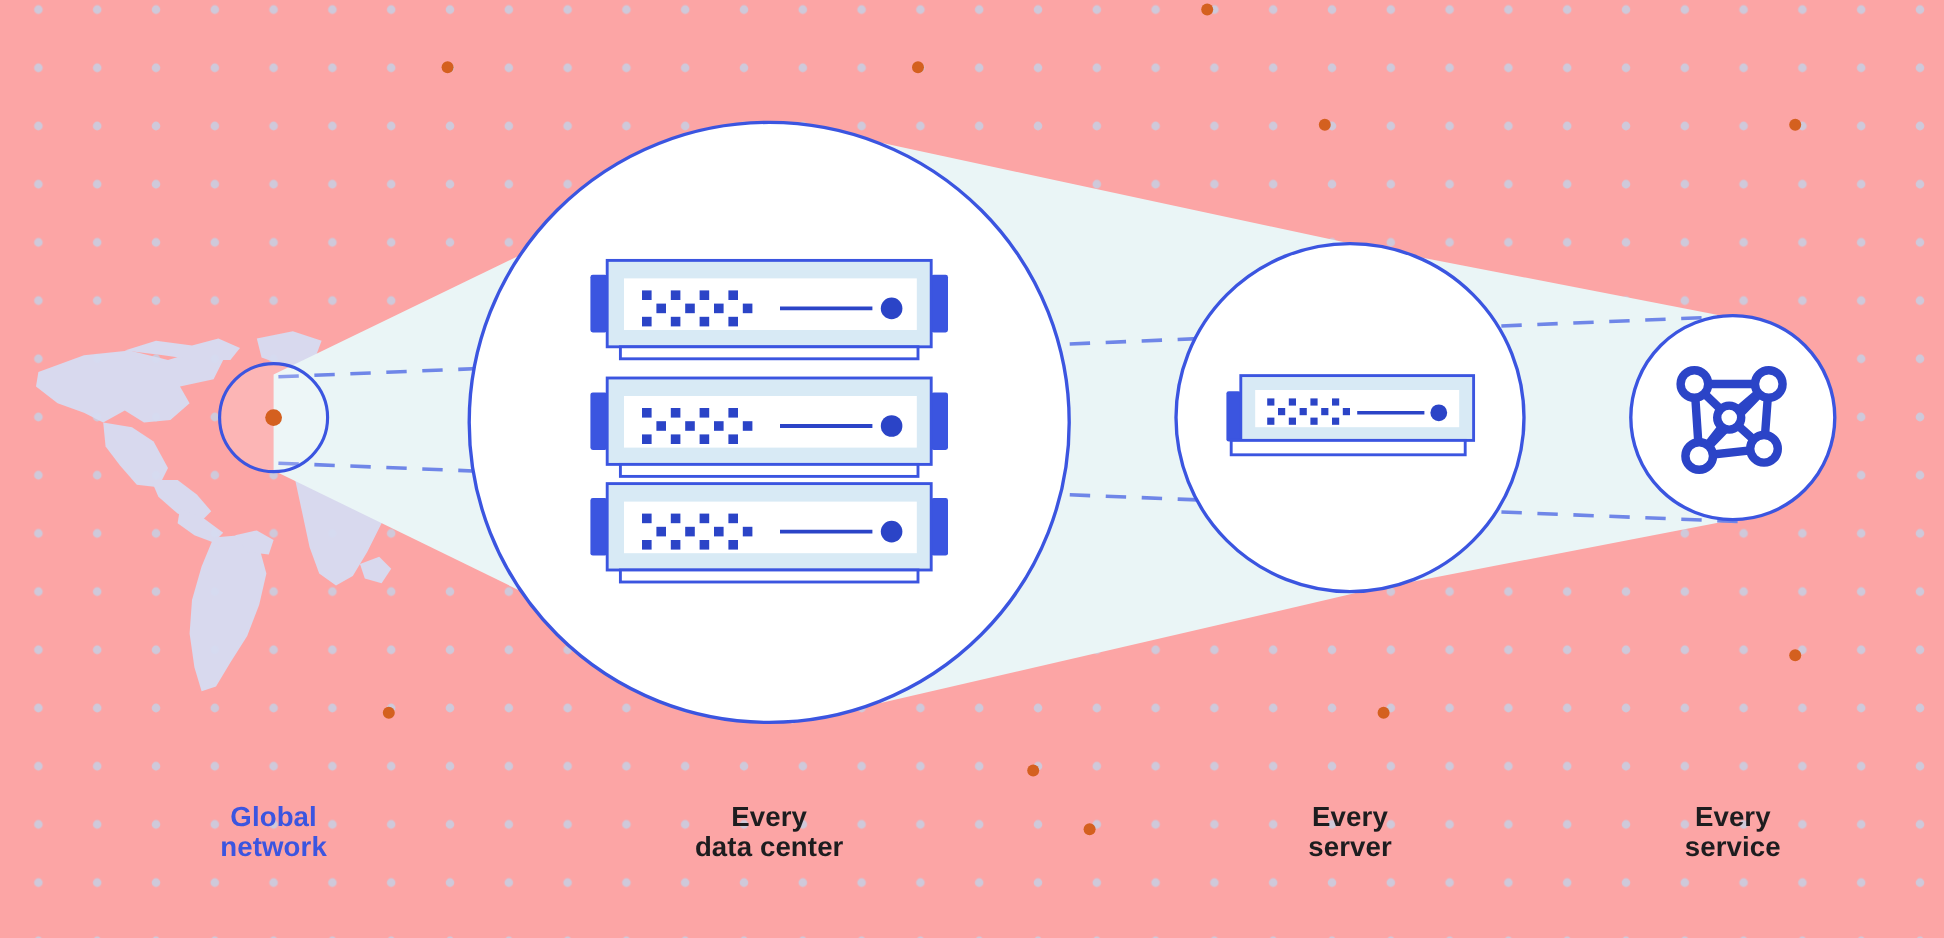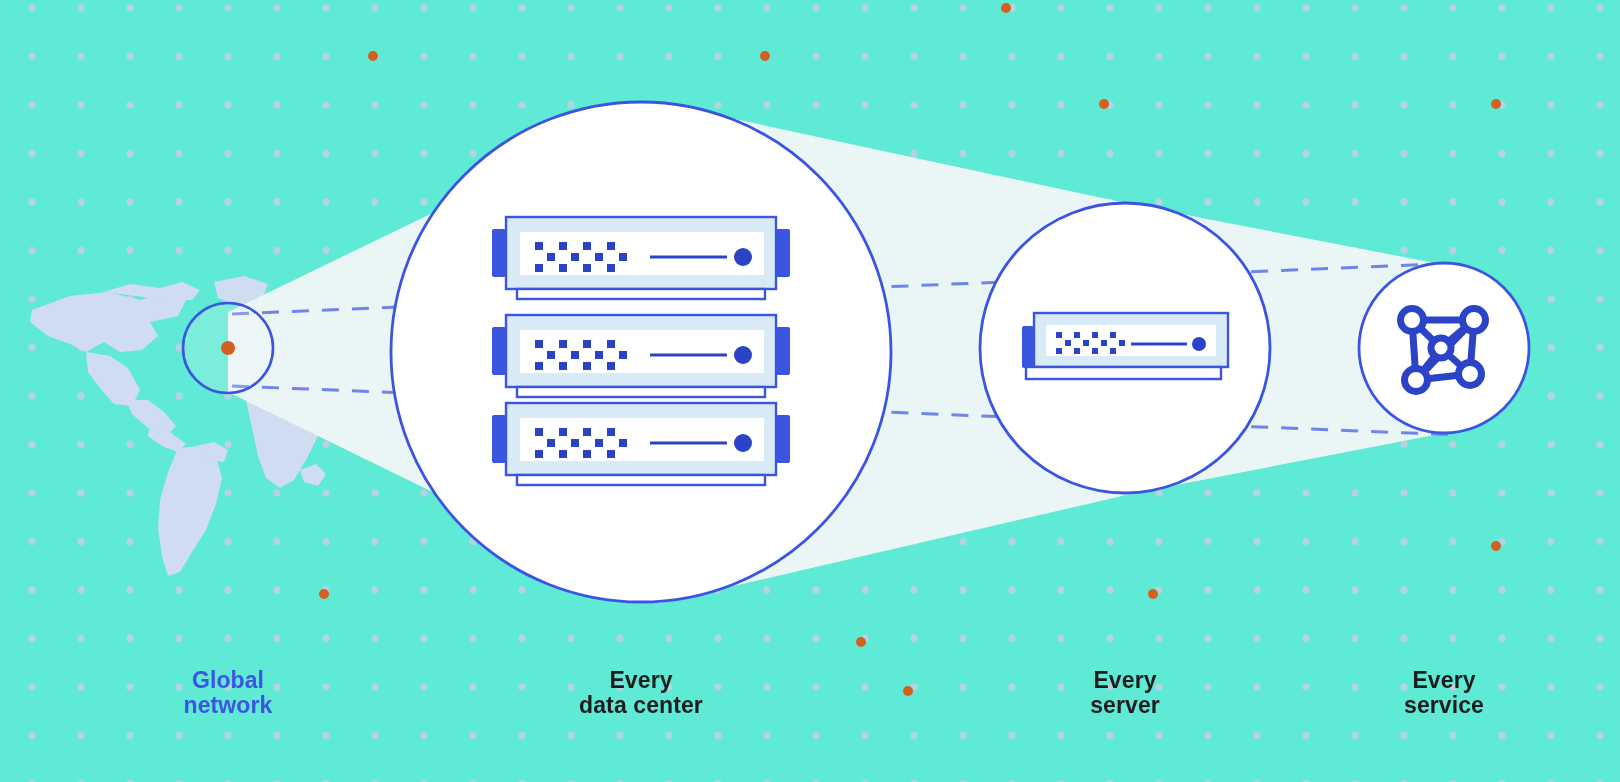--- a/index.html
+++ b/index.html
@@ -11,21 +11,21 @@
     font-family: "Liberation Sans", sans-serif;
     width: 1620px;
     height: 782px;
     overflow: hidden;
     position: relative;
   }
   #stage {
     position: relative;
     width: 1620px;
     height: 782px;
-    background: #5eead4;
+    background: #fca5a5;
     overflow: hidden;
   }
   #scene {
     position: absolute;
     left: 0; top: 0;
     width: 1620px;
     height: 782px;
     display: block;
   }
   .label {

